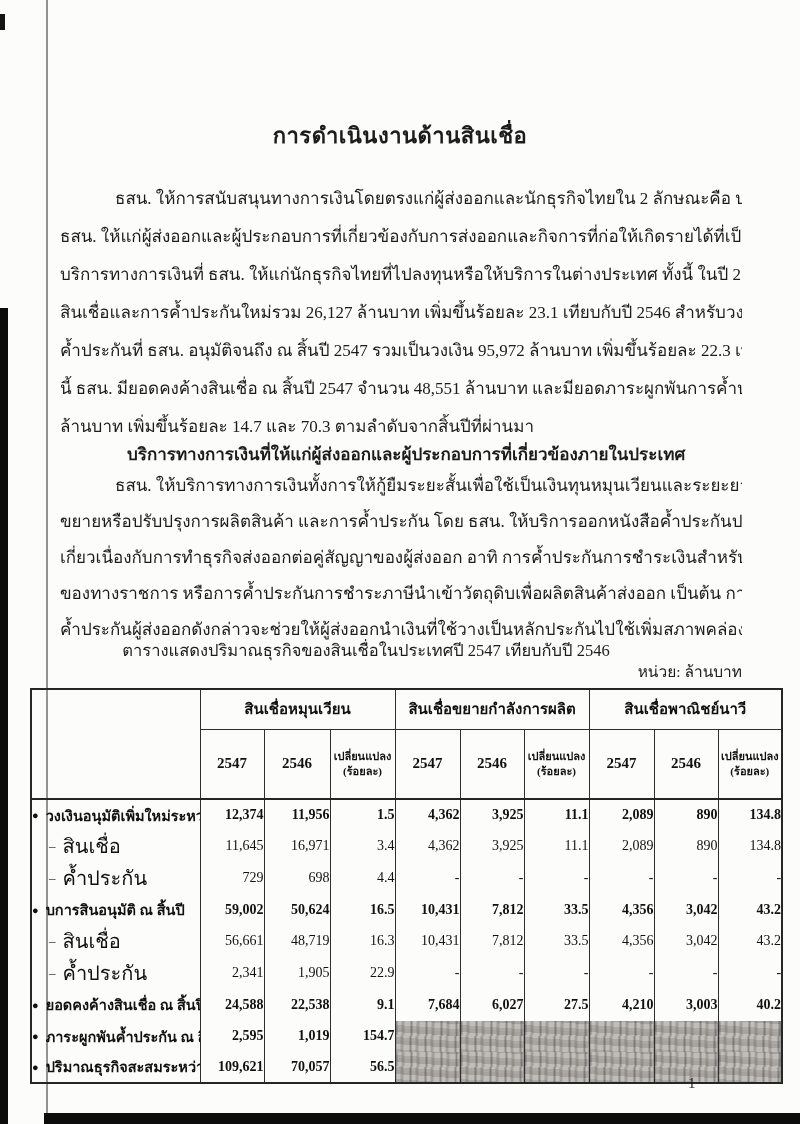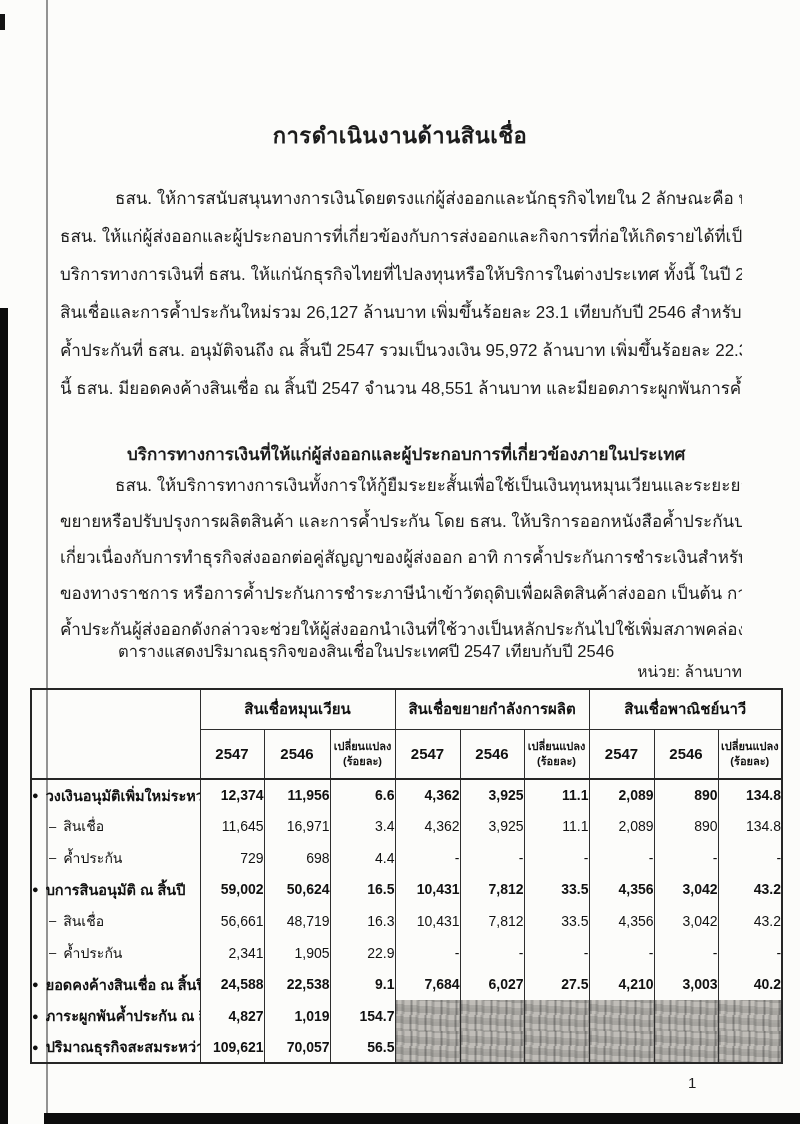--- a/index.html
+++ b/index.html
@@ -2,21 +2,21 @@
 <html lang="th"><head>
 <meta charset="utf-8">
 <style>
   html,body{margin:0;padding:0;background:#e8e8e6;}
   .page{
     position:relative;
     width:800px;height:1124px;
     margin:0 auto;
     background:#fcfcfa;
     overflow:hidden;
-    font-family:Liberation Sans, sans-serif;
+    font-family:Liberation Serif, serif;
     color:#1c1c1c;
   }
   
   .fold-line{position:absolute;left:46px;top:0;width:2px;height:1124px;background:rgba(60,60,60,.55);}
   .edge-left{position:absolute;left:0;top:308px;width:8px;height:816px;background:#0c0c0c;}
   .edge-bottom{position:absolute;left:44px;top:1113px;width:756px;height:11px;background:#0d0d0d;}
   .edge-mark{position:absolute;left:0;top:14px;width:5px;height:16px;background:#141414;}
 
   
   .title{
@@ -58,40 +58,40 @@
     border-collapse:collapse;table-layout:fixed;
     font-size:14px;color:#111;
   }
   table.credit{border:2px solid #262626;}
   table.credit td,table.credit th{
     border-left:1.5px solid #2e2e2e;
     padding:0;vertical-align:middle;
     overflow:hidden;white-space:nowrap;
   }
   tr.group-row{height:40px;}
-  tr.year-row{height:50px;}
+  tr.year-row{height:70px;}
   th.group{
     font-size:15px;font-weight:bold;text-align:center;
     border-bottom:1.8px solid #2e2e2e;
   }
   th.corner{border-bottom:2px solid #262626;}
   tr.year-row th{border-bottom:2px solid #262626;font-weight:bold;}
   th.year{font-size:15px;}
   th.chg{font-weight:normal;}
   .chg-line{display:block;font-size:11px;line-height:15px;text-align:center;}
   tbody tr{height:31.2px;}
   td.num{text-align:right;padding-right:9px;font-size:14px;}
   tr.bullet td.num{font-weight:bold;}
   td.rowlabel{padding-left:7px;}
   .lblwrap{display:flex;align-items:center;gap:7px;}
   .marker{flex:0 0 auto;font-size:13px;}
   tr.bullet .marker{font-size:11px;}
   tr.bullet .lbl{font-weight:bold;font-size:14.5px;}
   tr.sub .lblwrap{padding-left:17px;}
-  tr.sub .lbl{font-weight:normal;font-size:14px;}
+  tr.sub .lbl{font-weight:normal;font-size:20px;}
   td.hatch{
     background:
       repeating-linear-gradient(92deg, rgba(70,70,70,.42) 0 2px, rgba(205,203,198,.18) 2px 6px, rgba(115,115,112,.38) 6px 9px, rgba(195,193,188,.22) 9px 15px),
       repeating-linear-gradient(4deg, rgba(132,130,126,.35) 0 3px, rgba(222,220,215,.22) 3px 8px, rgba(95,95,92,.28) 8px 12px),
       #b6b3ae;
   }
 </style>
 </head>
 <body>
 
@@ -104,20 +104,21 @@
 
   <div class="title">การดำเนินงานด้านสินเชื่อ</div>
 
   <div class="para p1">
     <div class="pline first">ธสน. ให้การสนับสนุนทางการเงินโดยตรงแก่ผู้ส่งออกและนักธุรกิจไทยใน 2 ลักษณะคือ บริการทางการเงินที่</div>
     <div class="pline">ธสน. ให้แก่ผู้ส่งออกและผู้ประกอบการที่เกี่ยวข้องกับการส่งออกและกิจการที่ก่อให้เกิดรายได้ที่เป็นเงินตราต่างประเทศ และ</div>
     <div class="pline">บริการทางการเงินที่ ธสน. ให้แก่นักธุรกิจไทยที่ไปลงทุนหรือให้บริการในต่างประเทศ ทั้งนี้ ในปี 2547 ธสน. อนุมัติวงเงิน</div>
     <div class="pline">สินเชื่อและการค้ำประกันใหม่รวม 26,127 ล้านบาท เพิ่มขึ้นร้อยละ 23.1 เทียบกับปี 2546 สำหรับวงเงินสินเชื่อและการ</div>
     <div class="pline">ค้ำประกันที่ ธสน. อนุมัติจนถึง ณ สิ้นปี 2547 รวมเป็นวงเงิน 95,972 ล้านบาท เพิ่มขึ้นร้อยละ 22.3 เทียบกับปี 2546 ทั้ง</div>
     <div class="pline">นี้ ธสน. มียอดคงค้างสินเชื่อ ณ สิ้นปี 2547 จำนวน 48,551 ล้านบาท และมียอดภาระผูกพันการค้ำประกันจำนวน 5,717</div>
+    <div class="pline last">ล้านบาท เพิ่มขึ้นร้อยละ 14.7 และ 70.3 ตามลำดับจากสิ้นปีที่ผ่านมา</div>
   </div>
 
   <div class="sec-heading">บริการทางการเงินที่ให้แก่ผู้ส่งออกและผู้ประกอบการที่เกี่ยวข้องภายในประเทศ</div>
 
   <div class="para p2">
     <div class="pline first">ธสน. ให้บริการทางการเงินทั้งการให้กู้ยืมระยะสั้นเพื่อใช้เป็นเงินทุนหมุนเวียนและระยะยาวเพื่อใช้ในการลงทุน</div>
     <div class="pline">ขยายหรือปรับปรุงการผลิตสินค้า และการค้ำประกัน โดย ธสน. ให้บริการออกหนังสือค้ำประกันประเภทต่าง ๆ ที่</div>
     <div class="pline">เกี่ยวเนื่องกับการทำธุรกิจส่งออกต่อคู่สัญญาของผู้ส่งออก อาทิ การค้ำประกันการชำระเงินสำหรับการใช้สาธารณูปโภค</div>
     <div class="pline">ของทางราชการ หรือการค้ำประกันการชำระภาษีนำเข้าวัตถุดิบเพื่อผลิตสินค้าส่งออก เป็นต้น การที่ ธสน. ออกหนังสือ</div>
     <div class="pline last">ค้ำประกันผู้ส่งออกดังกล่าวจะช่วยให้ผู้ส่งออกนำเงินที่ใช้วางเป็นหลักประกันไปใช้เพิ่มสภาพคล่องในการทำธุรกิจ</div>
@@ -170,21 +171,21 @@
     <tbody>
       <tr class="bullet">
         <td class="rowlabel">
           <span class="lblwrap">
               <span class="marker">●</span>
               <span class="lbl">วงเงินอนุมัติเพิ่มใหม่ระหว่างปี</span>
             </span>
         </td>
         <td class="num">12,374</td>
         <td class="num">11,956</td>
-        <td class="num">6.6</td>
+        <td class="num">1.5</td>
         <td class="num">4,362</td>
         <td class="num">3,925</td>
         <td class="num">11.1</td>
         <td class="num">2,089</td>
         <td class="num">890</td>
         <td class="num">134.8</td>
       </tr>
       <tr class="sub">
         <td class="rowlabel">
           <span class="lblwrap">
@@ -287,21 +288,21 @@
         <td class="num">3,003</td>
         <td class="num">40.2</td>
       </tr>
       <tr class="bullet">
         <td class="rowlabel">
           <span class="lblwrap">
               <span class="marker">●</span>
               <span class="lbl">ภาระผูกพันค้ำประกัน ณ สิ้นปี</span>
             </span>
         </td>
-        <td class="num">4,827</td>
+        <td class="num">2,595</td>
         <td class="num">1,019</td>
         <td class="num">154.7</td>
         <td class="hatch"></td>
         <td class="hatch"></td>
         <td class="hatch"></td>
         <td class="hatch"></td>
         <td class="hatch"></td>
         <td class="hatch"></td>
       </tr>
       <tr class="bullet">

